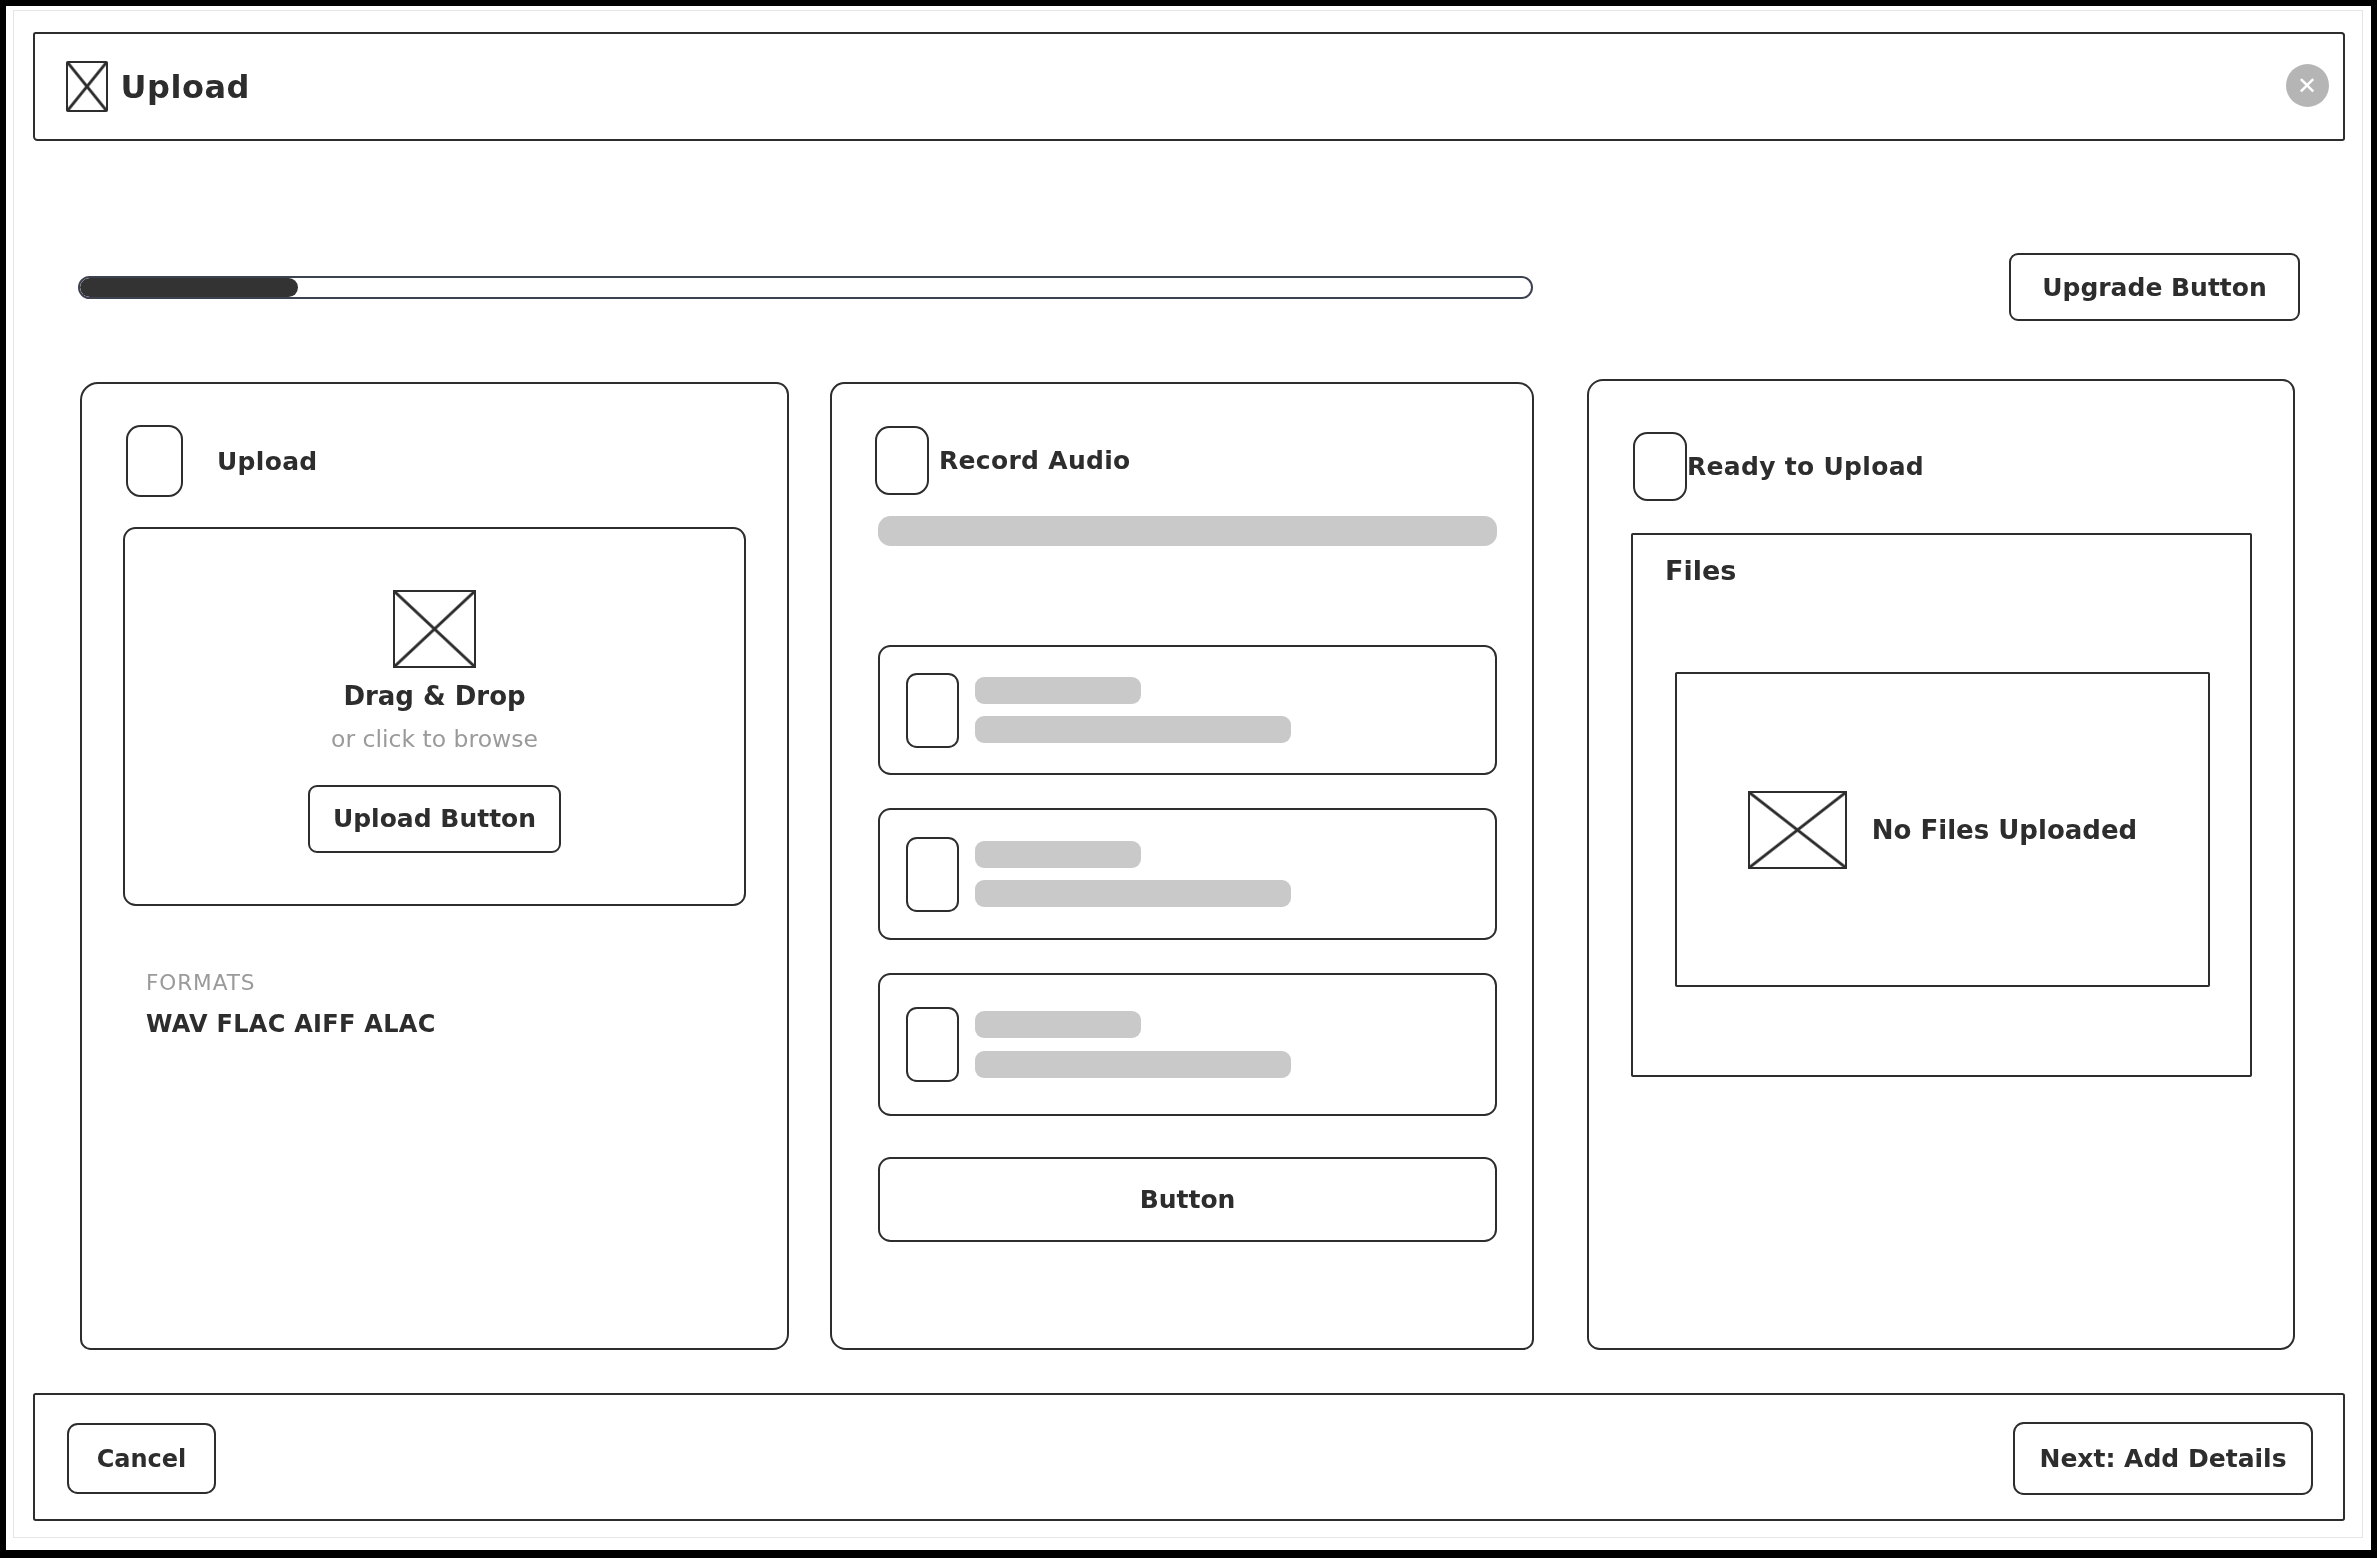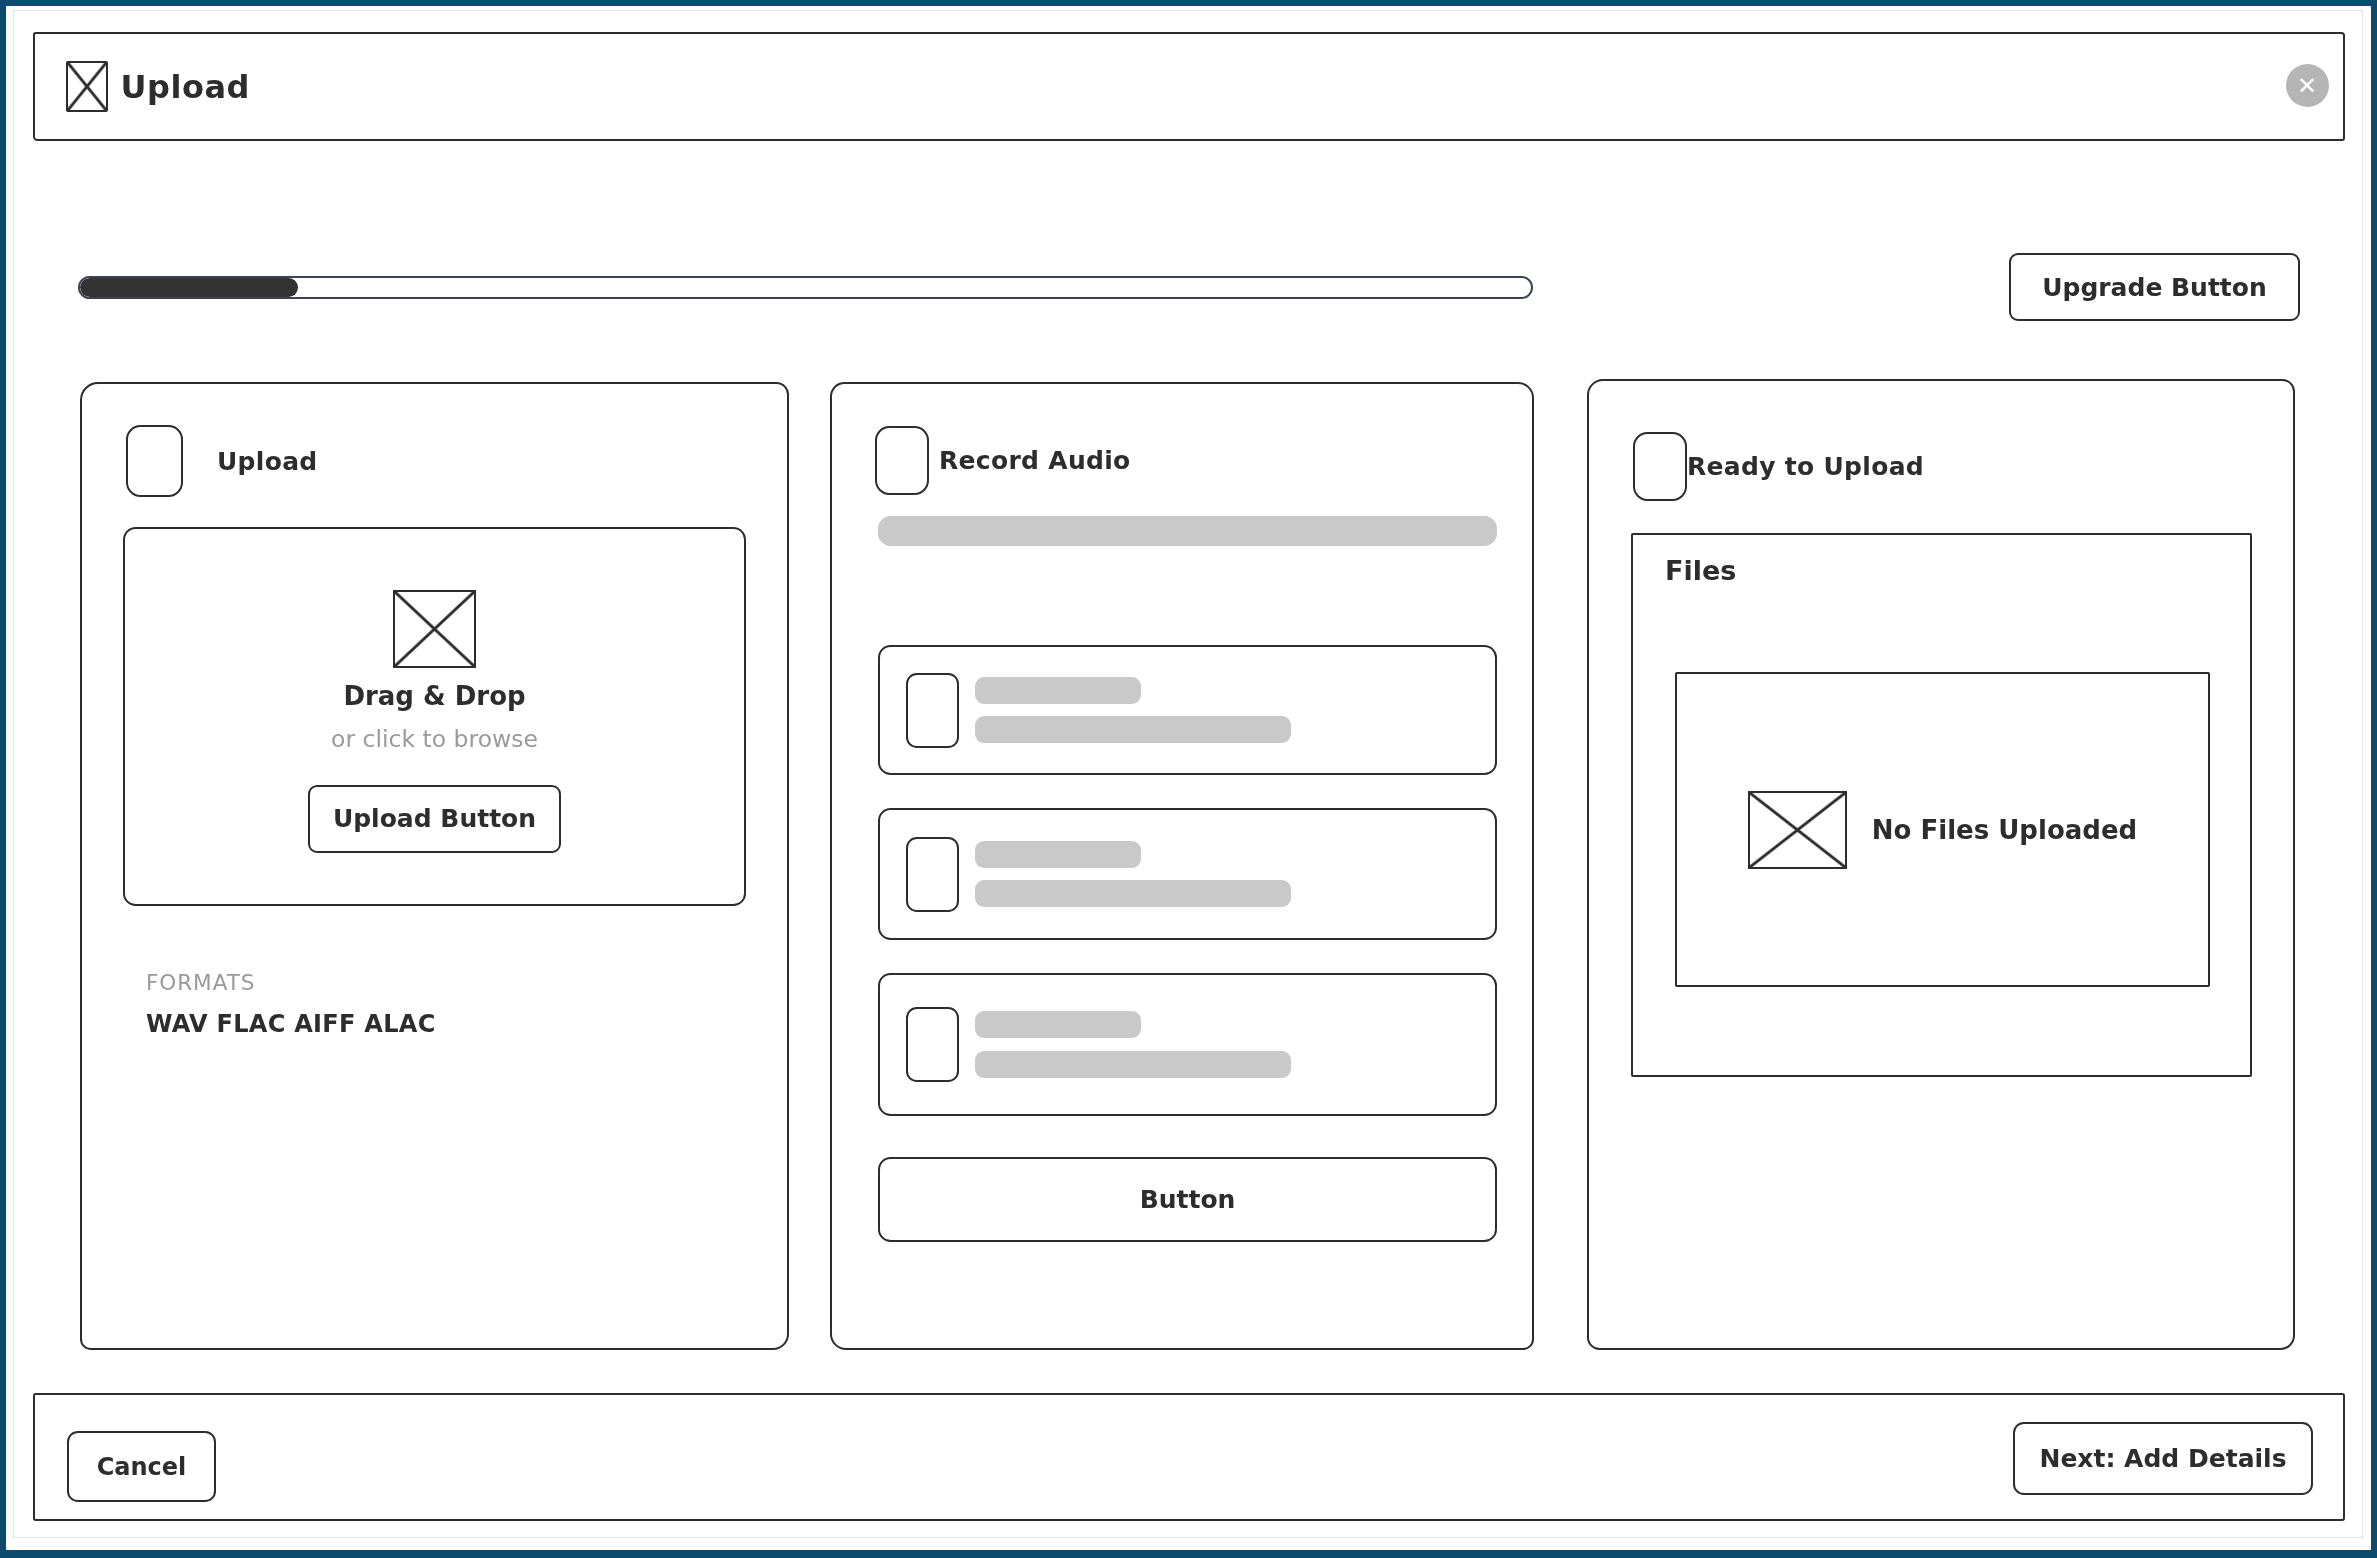--- a/index.html
+++ b/index.html
@@ -1,16 +1,16 @@
 <!DOCTYPE html>
 <html style="font-size:14.4px"><head>
 <meta charset="utf-8">
 <style>
   html,body{margin:0;padding:0;background:#4E6D79;}
-  #root{position:relative;width:2377px;height:1559px;background:#0c4a6e;overflow:hidden;
+  #root{position:relative;width:2377px;height:1559px;background:#000000;overflow:hidden;
         font-family:"DejaVu Sans","Liberation Sans",sans-serif;color:#2D2D2D;}
   #canvas{position:absolute;left:6.3px;top:6.3px;width:2365px;height:1544px;background:#FFFFFF;}
   #sketch-frame{position:absolute;left:12.6px;top:10px;width:2350px;height:1528px;
         border:1.8px solid #E3E6E6;pointer-events:none;}
   *{box-sizing:border-box;}
 
   .abs{position:absolute;}
   .ink{border:2.7px solid #2D2D2D;background:#FFFFFF;}
   .flexc{display:flex;align-items:center;justify-content:center;}
 
@@ -67,21 +67,21 @@
   
   #files-box{left:42px;top:152px;width:621px;height:544px;border:2.7px solid #2D2D2D;border-radius:1.8px;background:#fff;}
   #files-label{position:absolute;left:32px;top:20px;font-size:27px;font-weight:700;}
   #empty-box{position:absolute;left:42px;top:137px;width:535px;height:315px;border:2.7px solid #2D2D2D;border-radius:1.8px;
              display:flex;flex-direction:row;align-items:center;justify-content:center;gap:25px;background:#fff;}
   #empty-xbox{width:99px;height:78px;}
   #empty-text{font-size:26px;font-weight:700;}
 
   
   #footer{left:33px;top:1393px;width:2312px;height:128px;border-radius:2.7px;}
-  #cancel-btn{left:32px;top:28px;width:149px;height:71px;border-radius:10.8px;font-size:24px;margin-top:8px;}
+  #cancel-btn{left:32px;top:28px;width:149px;height:71px;border-radius:10.8px;font-size:24px;}
   #next-btn{right:30px;top:27px;width:300px;height:73px;border-radius:10.8px;font-size:25px;}
 </style>
 </head>
 <body>
 
 <div id="root">
   <div id="canvas"></div>
   <div id="sketch-frame"></div>
 
   <div id="header" class="abs ink">

